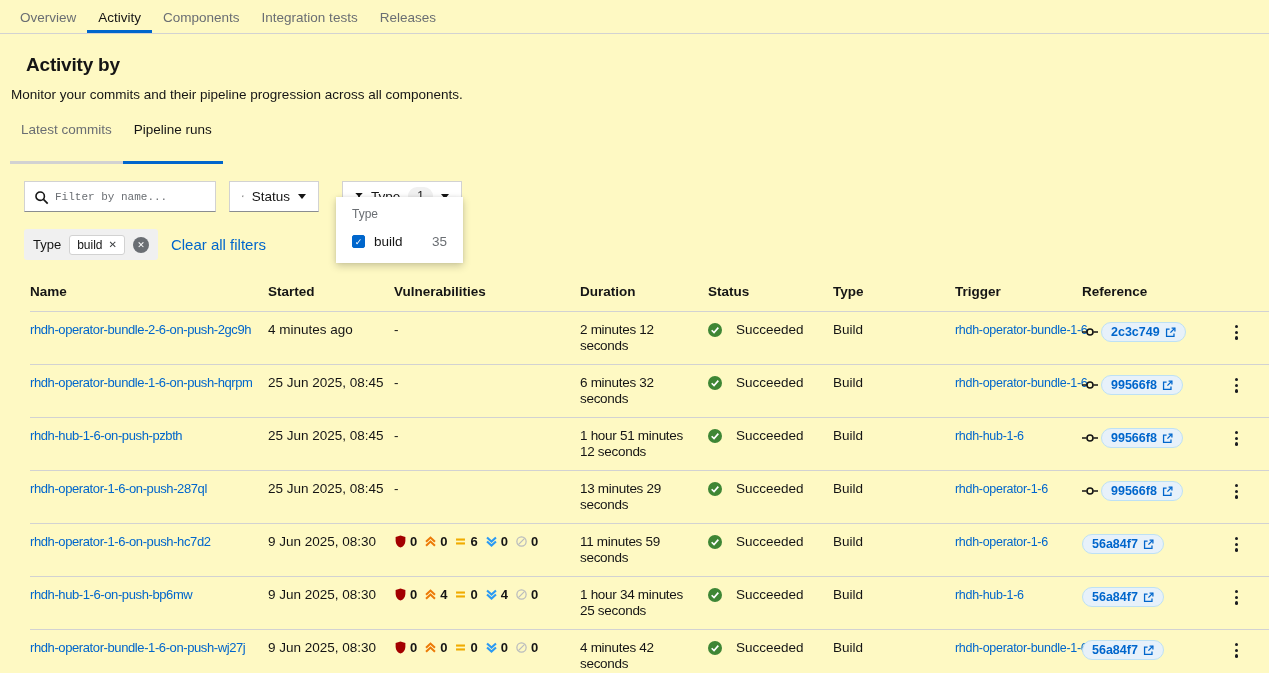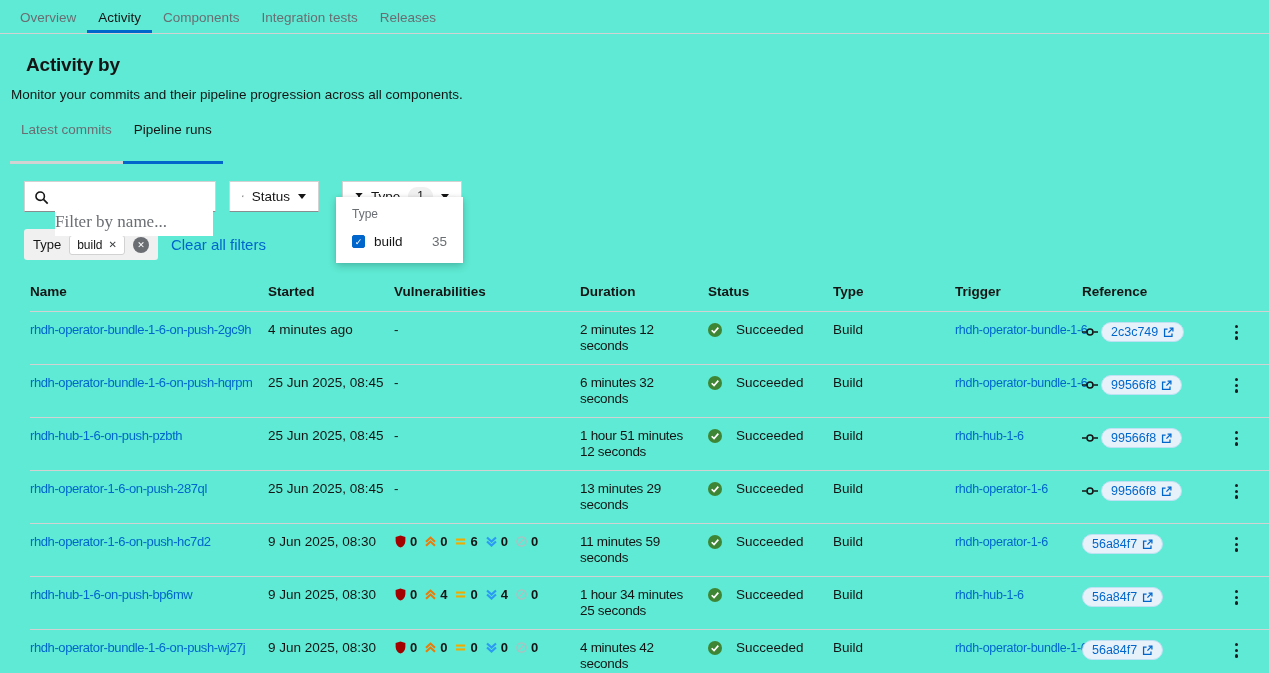--- a/index.html
+++ b/index.html
@@ -1,18 +1,18 @@
 <!DOCTYPE html>
 <html><head>
 <meta charset="utf-8">
 <style>
   * { box-sizing: border-box; margin: 0; padding: 0; }
   html,body { background:#fff; }
   body { font-family:"Liberation Sans", sans-serif; color:#151515; }
-  .app { position:relative; width:1269px; height:673px; overflow:hidden; background:#5eead4; }
+  .app { position:relative; width:1269px; height:673px; overflow:hidden; background:#fef9c3; }
 
   
   .tabs-main { display:flex; padding-left:9px; border-bottom:1px solid #d2d2d2; height:34px; }
   .tab { background:none; border:none; font-family:inherit; font-size:13.5px; color:#6a6e73;
          padding:10px 11px 8px; cursor:pointer; }
   .tab.active { color:#151515; box-shadow: inset 0 -3px 0 0 #0066cc; }
 
   
   .page-title { font-size:19px; font-weight:700; margin:20px 0 0 26px; letter-spacing:-0.2px; }
   .page-subtitle { font-size:13.5px; margin:11px 0 0 11px; color:#151515; }
@@ -22,21 +22,21 @@
   .subtab { background:none; border:none; font-family:inherit; font-size:13.5px; color:#6a6e73;
             padding:5px 11px 24px; border-bottom:3px solid #d2d2d2; cursor:pointer; }
   .subtab.active { color:#151515; border-bottom-color:#0066cc; }
 
   
   .toolbar { display:flex; align-items:center; margin:17px 0 0 24px; }
   .search-wrap { position:relative; width:192px; height:31px; border:1px solid #d2d2d2;
                  border-bottom-color:#8a8d90; background:#fff; margin-right:13px; }
   .search-wrap svg { position:absolute; left:9px; top:8px; }
   .search-wrap input { position:absolute; left:30px; top:0; width:158px; height:29px; border:none;
-                 outline:none; font-family:Liberation Serif, serif; font-size:17px; color:#151515;margin-top:25px; }
+                 outline:none; font-family:Liberation Mono, monospace; font-size:11px; color:#151515; }
   .search-wrap input::placeholder { color:#6a6e73; opacity:1; }
   .filter-btn { display:inline-flex; align-items:center; gap:8px; height:31px; padding:0 12px;
                 background:#fff; border:1px solid #d2d2d2; border-bottom-color:#8a8d90;
                 font-family:inherit; font-size:13.5px; color:#151515; cursor:pointer; }
   .filter-btn.status { width:90px; margin-right:23px; }
   .filter-btn.type { width:120px; border-bottom:2px solid #0066cc; }
   .caret { width:0; height:0; border-left:4.5px solid transparent; border-right:4.5px solid transparent;
            border-top:5px solid #151515; margin-left:auto; }
   .count-badge { background:#f0f0f0; border-radius:30px; font-size:12px; padding:2px 9px; color:#151515; }
 
@@ -62,21 +62,21 @@
   td.c-name a { font-size:13px; letter-spacing:-0.4px; }
   td.c-trigger a { font-size:12.5px; letter-spacing:-0.3px; }
   td.c-duration { font-size:13px; letter-spacing:-0.3px; padding-right:8px; line-height:16px; }
   .vuln-row { display:flex; align-items:center; gap:7px; }
   .vg { display:inline-flex; align-items:center; gap:3px; }
   .vg b { font-size:13px; font-weight:700; }
   .status-cell { display:inline-flex; align-items:center; gap:14px; }
   td.c-ref { padding-left:60px; }
   .refwrap { display:flex; align-items:center; gap:3px; }
   .ref-badge { display:inline-flex; align-items:center; gap:5px; background:#e7f1fa; border:1px solid #bee1f4;
-               border-radius:12px; padding:2px 9px; color:#0066cc; font-size:12.5px; cursor:pointer; }
+               border-radius:12px; padding:2px 9px; color:#0066cc; font-size:12.5px; cursor:pointer;font-weight:bold; }
   .kebab { background:none; border:none; cursor:pointer; display:flex; flex-direction:column; gap:2.5px;
            padding:3px 5px; }
   .kebab i { width:3.2px; height:3.2px; border-radius:50%; background:#1b1d21; }
   td.c-kebab { padding-top:9px; }
 
   
   .menu { position:absolute; left:336px; top:197px; width:127px; background:#fff; z-index:20;
           box-shadow:0 3px 8px rgba(3,3,3,0.2), 0 0 3px rgba(3,3,3,0.08); padding:10px 0 6px; }
   .menu-heading { font-size:12px; color:#6a6e73; padding:0 16px 4px; }
   .menu-item { display:flex; align-items:center; gap:9px; padding:8.5px 16px; cursor:pointer; }
@@ -164,21 +164,21 @@
         <th>Duration</th>
         <th>Status</th>
         <th>Type</th>
         <th>Trigger</th>
         <th>Reference</th>
         <th></th>
       </tr>
     </thead>
     <tbody>
         <tr>
-          <td class="c-name"><a>rhdh-operator-bundle-1-6-on-push-2gc9h</a></td>
+          <td class="c-name"><a>rhdh-operator-bundle-2-6-on-push-2gc9h</a></td>
           <td class="c-started">4 minutes ago</td>
           <td class="c-vulns"><span>-</span></td>
           <td class="c-duration">2 minutes 12 seconds</td>
           <td class="c-status"><span class="status-cell">
               <svg width="14" height="14" viewBox="0 0 16 16">
                 <circle cx="8" cy="8" r="8" fill="#3e8635"></circle>
                 <path d="M4.2 8.3 L6.9 10.9 L11.8 5.3" fill="none" stroke="#fff" stroke-width="1.9"></path>
               </svg>
               <span>Succeeded</span>
             </span></td>

